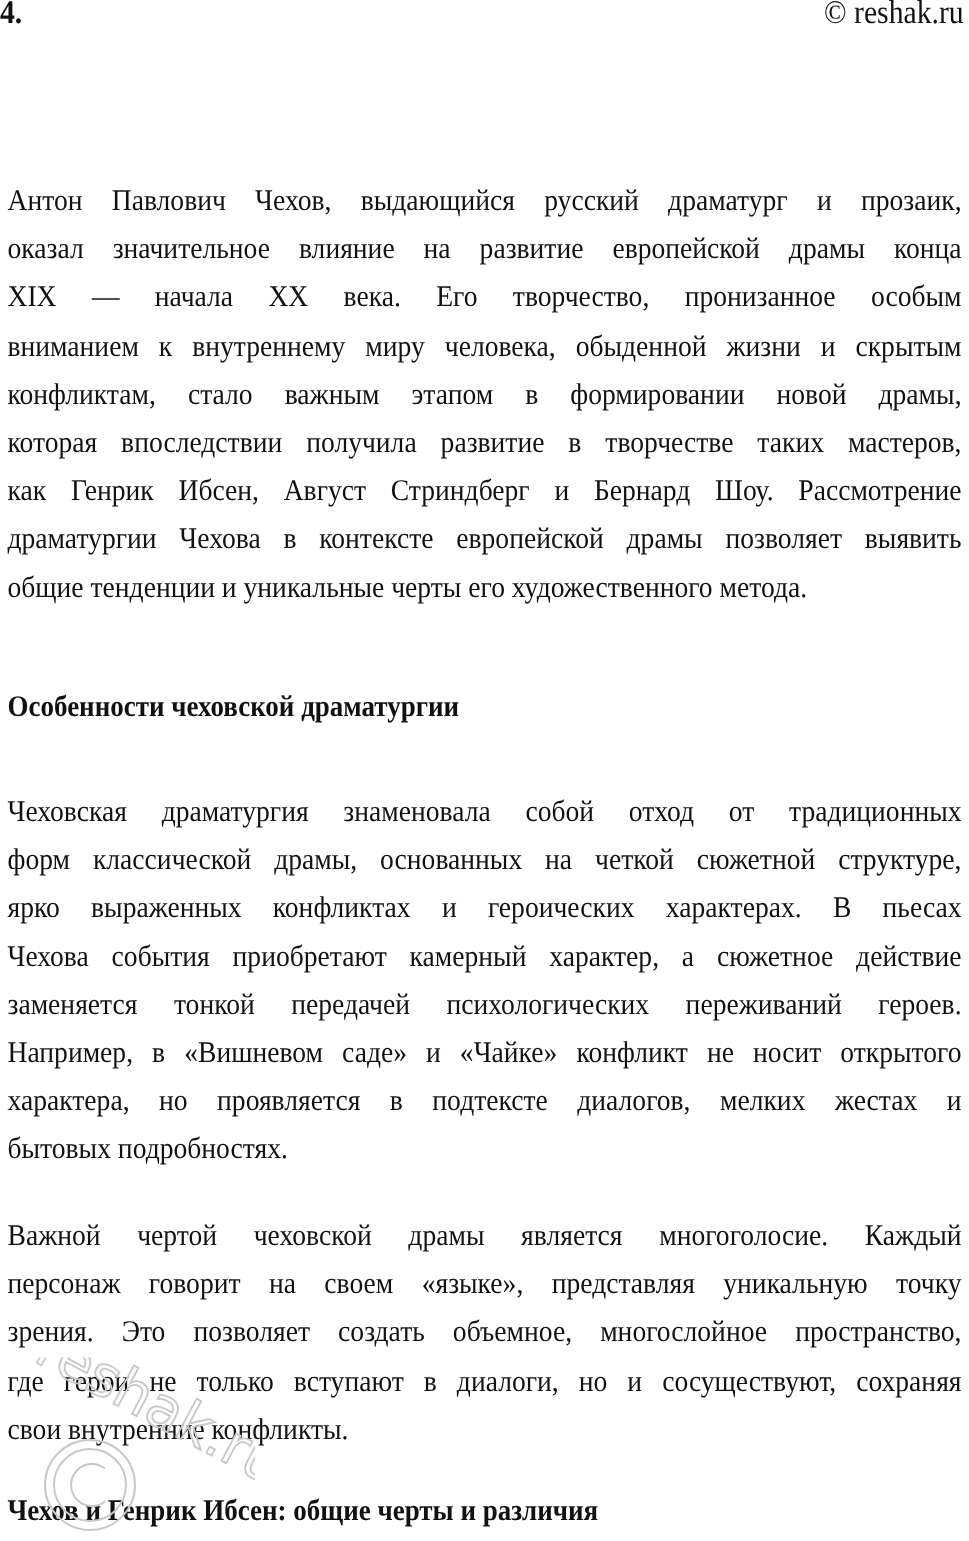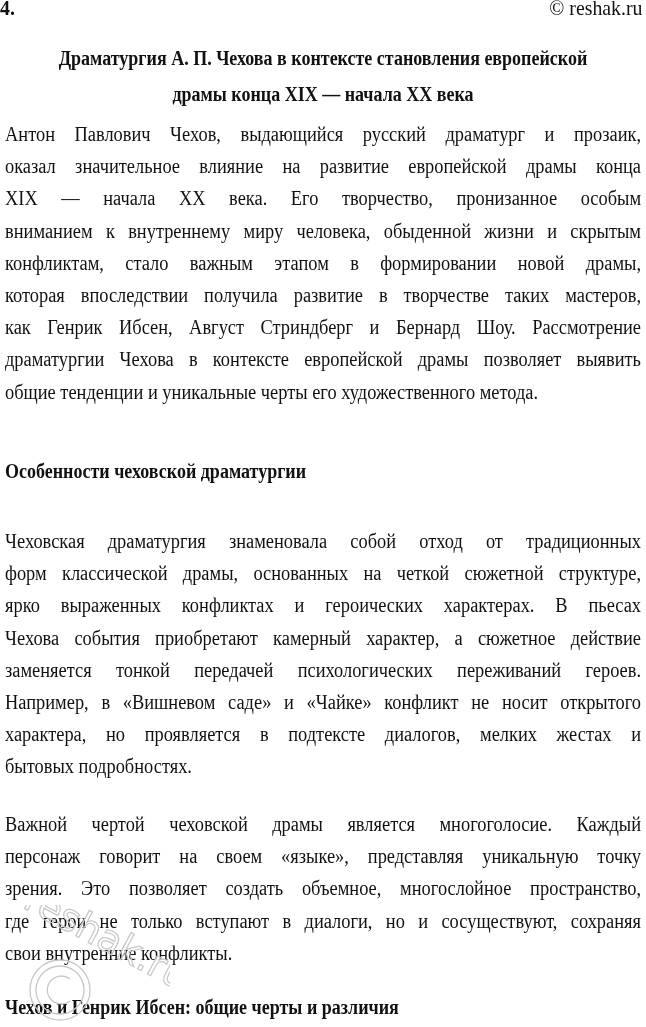--- a/index.html
+++ b/index.html
@@ -102,24 +102,20 @@
 </head>
 <body>
 
 <div class="page">
 
   <div class="header-row">
     <span class="task-number">4.</span>
     <span class="site-credit">© reshak.ru</span>
   </div>
 
-  <div class="title">
-    <span class="title-line">Драматургия А. П. Чехова в контексте становления европейской</span>
-    <span class="title-line">драмы конца XIX — начала XX века</span>
-  </div>
 
   <div class="block" style="top:118px;">
     <span class="line">Антон Павлович Чехов, выдающийся русский драматург и прозаик,</span>
     <span class="line">оказал значительное влияние на развитие европейской драмы конца</span>
     <span class="line">XIX — начала XX века. Его творчество, пронизанное особым</span>
     <span class="line">вниманием к внутреннему миру человека, обыденной жизни и скрытым</span>
     <span class="line">конфликтам, стало важным этапом в формировании новой драмы,</span>
     <span class="line">которая впоследствии получила развитие в творчестве таких мастеров,</span>
     <span class="line">как Генрик Ибсен, Август Стриндберг и Бернард Шоу. Рассмотрение</span>
     <span class="line">драматургии Чехова в контексте европейской драмы позволяет выявить</span>

